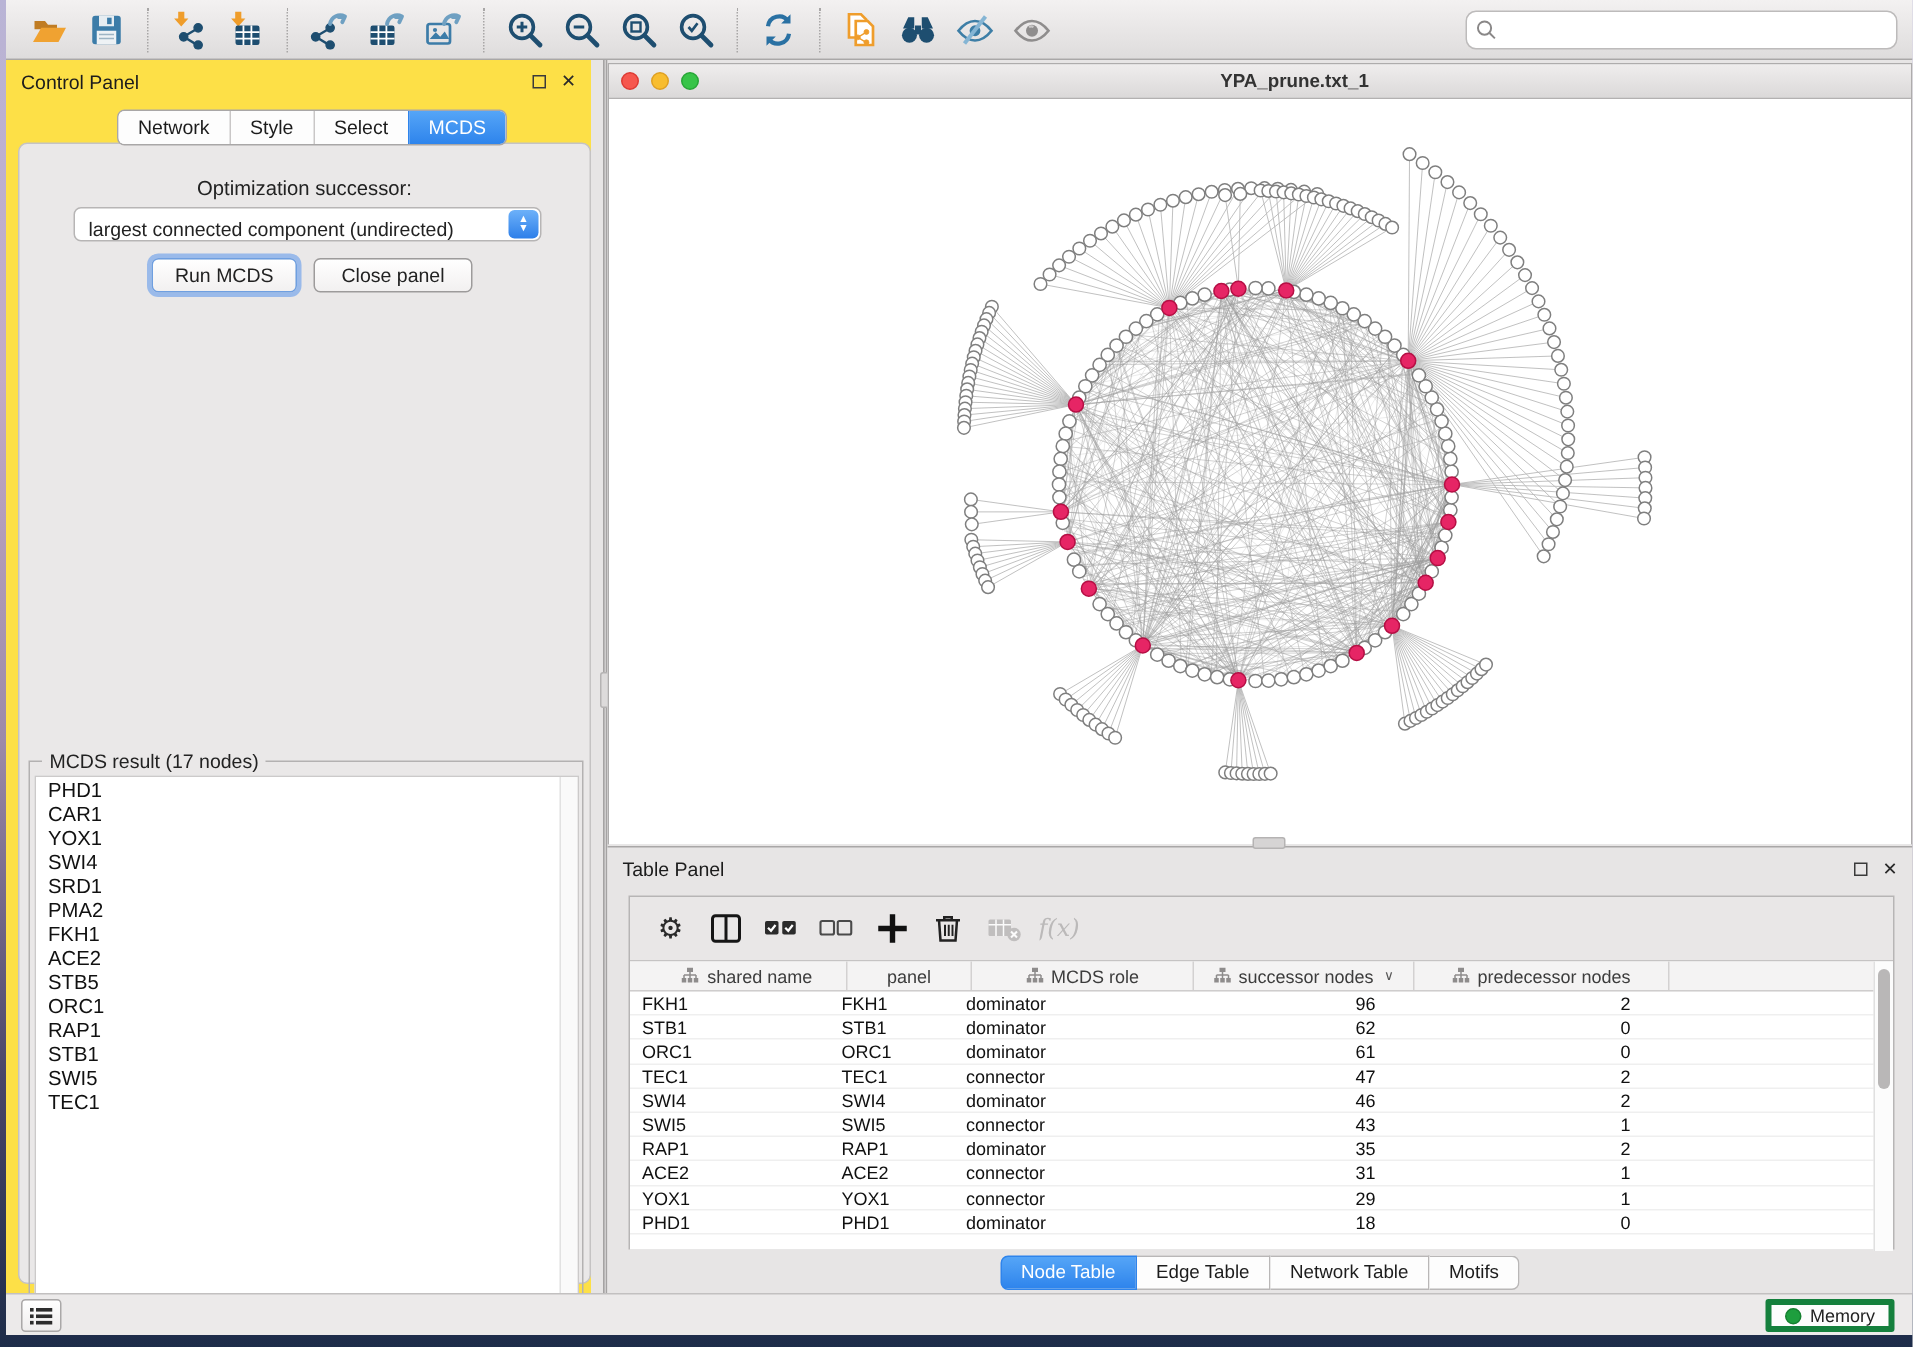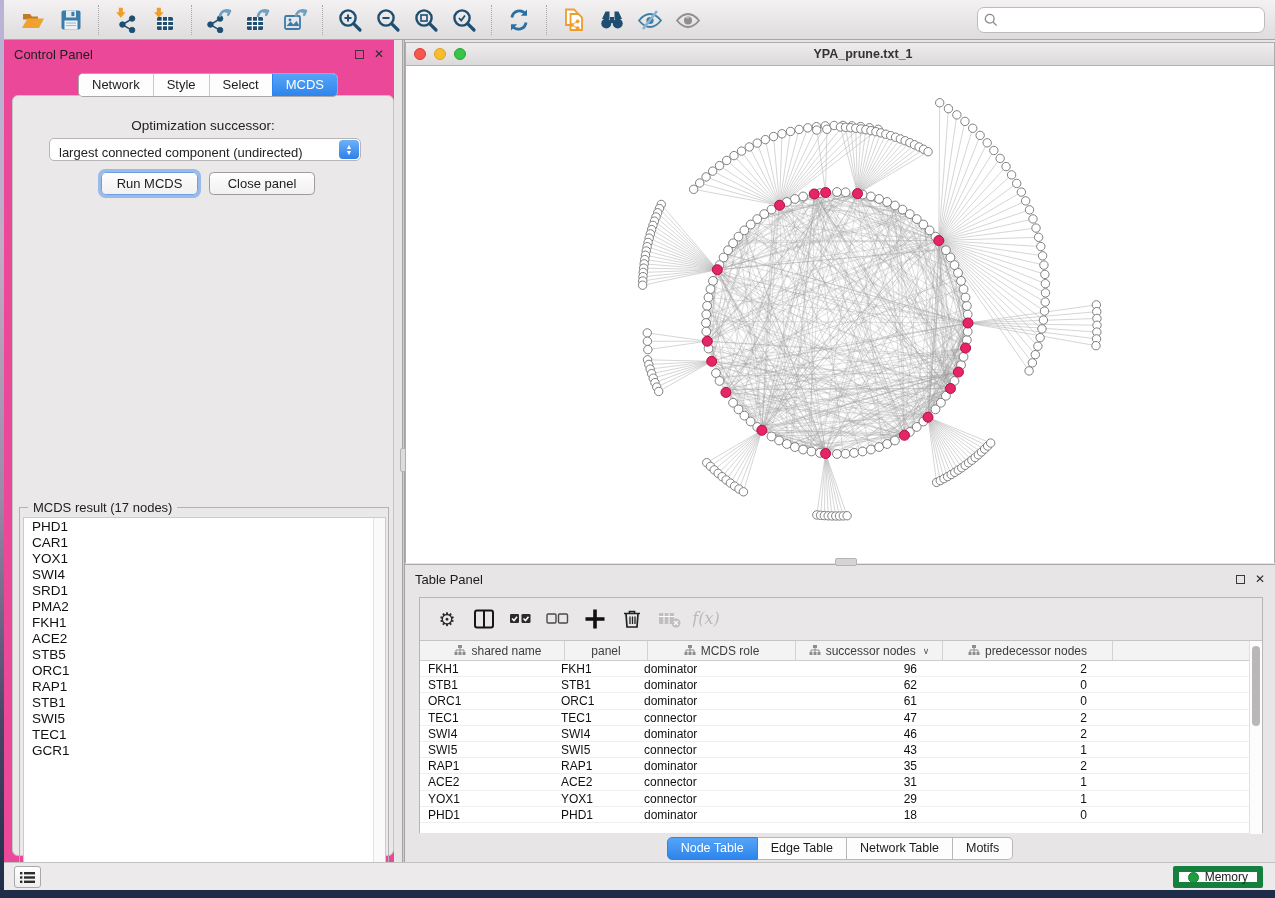--- a/index.html
+++ b/index.html
@@ -18,21 +18,21 @@
     background:linear-gradient(#f3f1f1,#dedcdc); border-bottom:1px solid #a9a7a7;
     display:flex; align-items:center; padding:0 10px; }
   .tb-icon { width:38px; height:32px; display:flex; align-items:center; justify-content:center; flex:0 0 auto; }
   .tb-sep { width:1px; height:30px; border-left:1px dotted #a8a6a6; margin:0 8px; flex:0 0 auto; }
   #search-wrap { margin-left:auto; position:relative; width:288px; height:26px; }
   #search-input { width:100%; height:100%; border:1px solid #bdbbbb; border-radius:7px; background:#fff;
     padding:0 8px 0 26px; font-size:12px; outline:none; }
   #search-mag { position:absolute; left:7px; top:6px; }
 
   
-  #control-panel { position:absolute; left:0; top:40px; width:390px; height:822px; background:#ec4899; }
+  #control-panel { position:absolute; left:0; top:40px; width:390px; height:822px; background:#fde047; }
   .panel-head { height:28px; display:flex; align-items:center; padding:0 10px; }
   .panel-title { font-size:13px; color:#1c1c1c; }
   .panel-head-icons { margin-left:auto; display:flex; align-items:center; gap:10px; }
   .float-ico { width:9px; height:9px; border:1.5px solid #3a3a3a; display:inline-block; }
   .close-ico { font-size:12px; font-weight:bold; color:#2a2a2a; line-height:9px; }
 
   #cp-tabs { position:absolute; left:74px; top:33px; display:flex; z-index:3;
     border:1px solid #a9a7a7; border-radius:5px; overflow:hidden; background:#fff; }
   .cp-tab { padding:3px 13px 4px; font-size:13px; color:#1c1c1c; background:#fdfdfd; border-left:1px solid #c9c7c7; }
   .cp-tab:first-child { border-left:none; }
@@ -98,21 +98,21 @@
   #tp-tabs { position:absolute; left:0; top:272px; width:100%; display:flex; justify-content:center; }
   .tp-tab { padding:3px 13px 4px; font-size:12.5px; background:#fdfdfd; border:1px solid #b9b7b7; border-left:none; color:#1c1c1c; }
   .tp-tab:first-child { border-left:1px solid #b9b7b7; border-radius:5px 0 0 5px; }
   .tp-tab:last-child { border-radius:0 5px 5px 0; }
   .tp-tab.active { background:linear-gradient(#55a5f7,#2e84ec); color:#fff; border-color:#2e84ec;text-align:center; }
 
   
   #status-bar { position:absolute; left:0; top:862px; width:100%; height:28px; background:#eceaea; border-top:1px solid #c2c0c0; }
   #status-menu-btn { position:absolute; left:10px; top:3px; width:27px; height:22px; background:linear-gradient(#fff,#efeded);
     border:1px solid #aaa8a8; border-radius:3px; display:flex; align-items:center; justify-content:center; }
-  #memory-btn { position:absolute; right:12px; top:3px; height:22px; background:#fdfdfd; border:6px solid #15803d;
+  #memory-btn { position:absolute; right:12px; top:3px; height:22px; background:#fdfdfd; border:4px solid #15803d;
     border-radius:2px; display:flex; align-items:center; gap:6px; padding:0 9px; font-size:12px; }
   #memory-dot { width:11px; height:11px; border-radius:50%; background:#1e9e3e; border:1px solid #158030; }
 </style>
 </head>
 <body>
 
 <div id="app">
 
   <div id="toolbar">
     <span id="toolbar-icons" style="display:flex;align-items:center;">
@@ -314,21 +314,20 @@
               <div class="mcds-item">SRD1</div>
               <div class="mcds-item">PMA2</div>
               <div class="mcds-item">FKH1</div>
               <div class="mcds-item">ACE2</div>
               <div class="mcds-item">STB5</div>
               <div class="mcds-item">ORC1</div>
               <div class="mcds-item">RAP1</div>
               <div class="mcds-item">STB1</div>
               <div class="mcds-item">SWI5</div>
               <div class="mcds-item">TEC1</div>
-              <div class="mcds-item">GCR1</div>
             </div>
           <div id="mcds-scroll"></div>
         </div>
       </div>
     </div>
   </div>
 
   <div id="v-split">
     <div id="v-split-handle"></div>
   </div>

